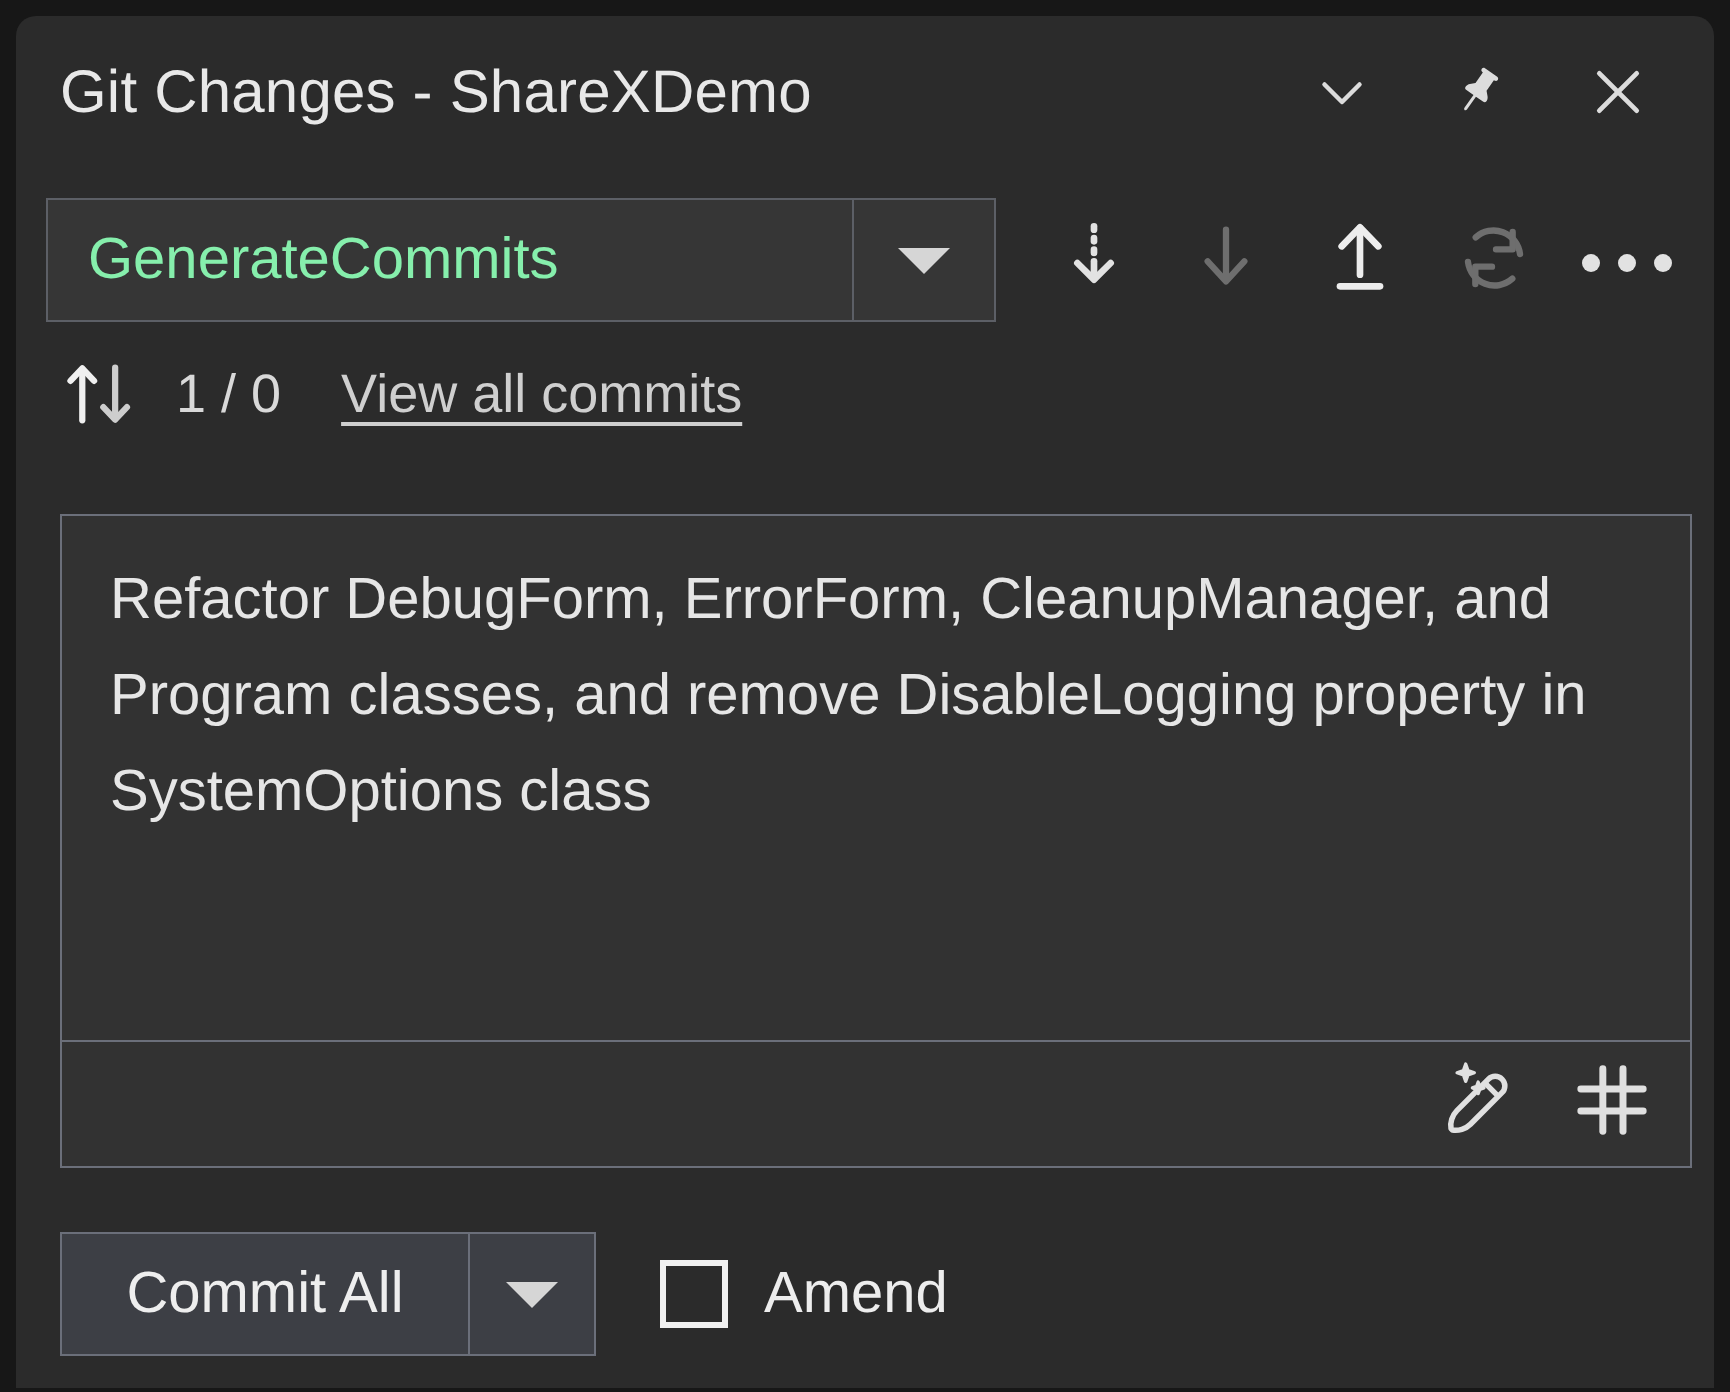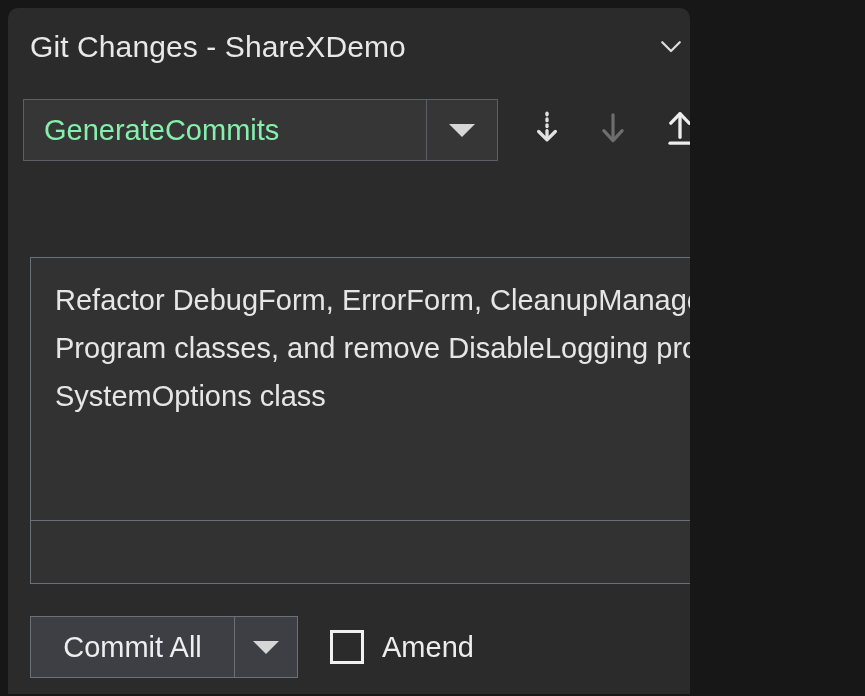--- a/index.html
+++ b/index.html
@@ -11,21 +11,21 @@
     width: 865px;
     height: 696px;
     overflow: hidden;
     font-family: "Liberation Sans", sans-serif;
   }
 
   #panel {
     position: absolute;
     left: 8px;
     top: 8px;
-    width: 682px;
+    width: 849px;
     height: 686px;
     background: #2b2b2b;
     border-radius: 10px 10px 0 0;
     box-sizing: border-box;
     overflow: hidden;
   }
 
   
   #titlebar {
     position: absolute;
@@ -341,20 +341,36 @@
   </div>
 
   <div class="gitop" id="op-more">
     <span class="dots3">
       <i></i>
         <i></i>
         <i></i>
     </span>
   </div>
 
+  <div id="sync-row">
+    <span id="arrows-updown">
+      <svg width="46" height="40" viewBox="0 0 28 24" fill="none" stroke-linecap="round" stroke-linejoin="round">
+        <g stroke="#f0f0f0" stroke-width="1.9">
+          <line x1="8" y1="20" x2="8" y2="4.5"></line>
+          <polyline points="4.4,8 8,4.2 11.6,8"></polyline>
+        </g>
+        <g stroke="#cdcdcd" stroke-width="1.9">
+          <line x1="18" y1="4" x2="18" y2="19.5"></line>
+          <polyline points="14.4,16 18,19.8 21.6,16"></polyline>
+        </g>
+      </svg>
+    </span>
+    <span id="counts">1 / 0</span>
+    <span id="view-all-commits">View all commits</span>
+  </div>
 
   <div id="commit-box">
     <textarea id="commit-message" placeholder="Enter a message &lt;Required&gt;" style="">Refactor DebugForm, ErrorForm, CleanupManager, and Program classes, and remove DisableLogging property in SystemOptions class</textarea>
 
     <div id="commit-actions">
       <div class="msg-icon-btn">
         <span>
           <svg width="44" height="44" viewBox="0 0 24 24" fill="none" stroke="#e0e0e0" stroke-width="1.5" stroke-linecap="round" stroke-linejoin="round">
             <path d="M4.5 20.2c1.6.3 3.6-.3 4.9-1.6l8.6-8.6a2.6 2.6 0 0 0 0-3.7 2.6 2.6 0 0 0-3.7 0l-8.6 8.6c-1.3 1.3-1.9 3.3-1.6 4.9z"></path>
             <path d="M13.6 7.6l2.8 2.8"></path>

